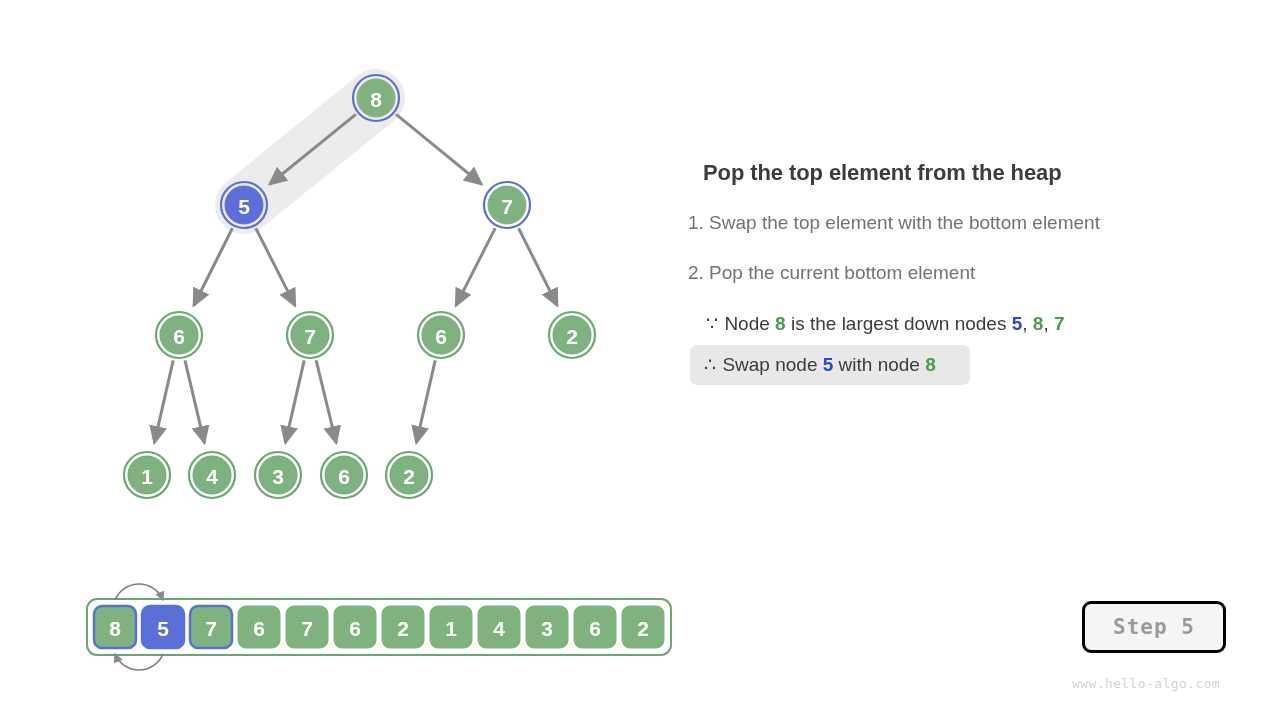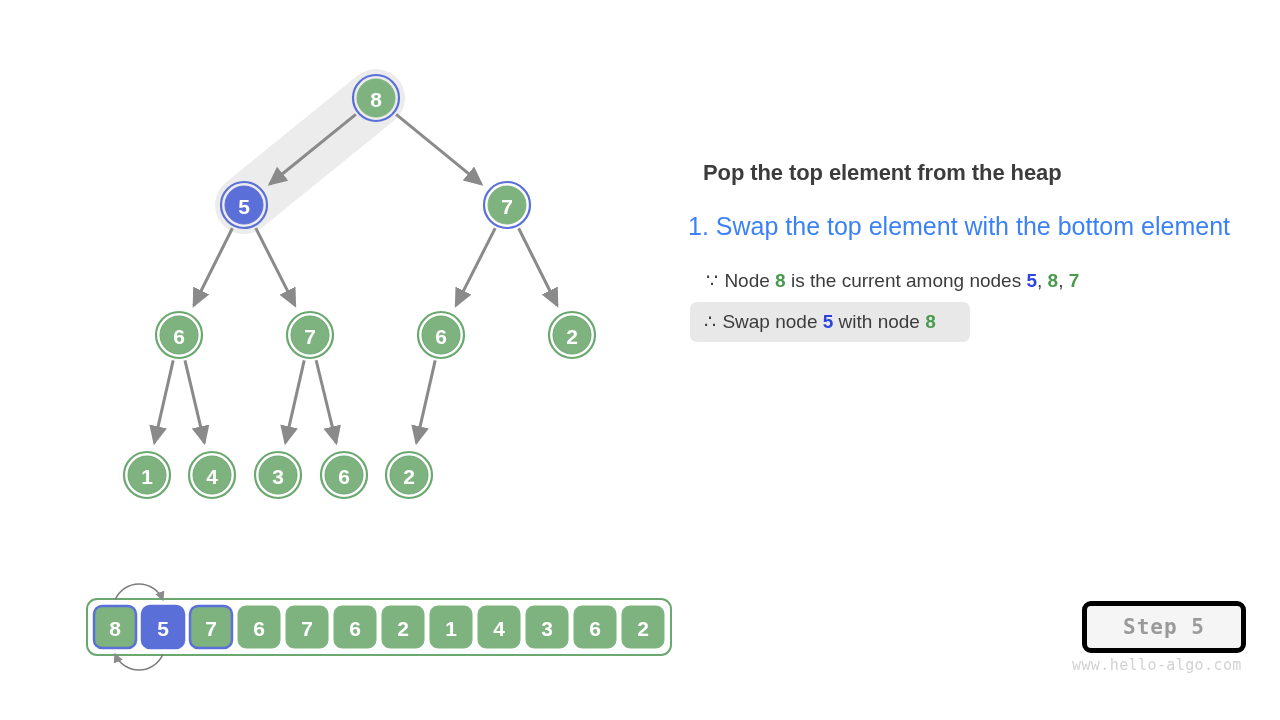--- a/index.html
+++ b/index.html
@@ -53,22 +53,22 @@
     width: 560px;
   }
   #panel h1 {
     margin: 0 0 26px 15px;
     font-size: 22px;
     font-weight: bold;
     color: #3c3c3c;
     letter-spacing: -0.1px;
   }
   .step-line {
-    font-size: 25px;
-    color: #3b82f6;
+    font-size: 19px;
+    color: #737373;
     margin-bottom: 28px;
     white-space: nowrap;
   }
   .reason-line {
     font-size: 19px;
     color: #3c3c3c;
     margin-left: 18px;
     margin-bottom: 10px;
     white-space: nowrap;
   }
@@ -90,41 +90,41 @@
   .num-blue {
     color: #2b45dd;
     font-weight: bold;
   }
 
   
   #step-badge {
     position: absolute;
     left: 1082px;
     top: 601px;
-    width: 164px;
+    width: 144px;
     height: 52px;
-    border: 5px solid #000000;
+    border: 3px solid #000000;
     border-radius: 9px;
     background: #f5f5f5;
     display: flex;
     align-items: center;
     justify-content: center;
     font-family: "DejaVu Sans Mono", monospace;
     font-size: 21px;
     font-weight: bold;
     color: #9a9a9a;
     letter-spacing: 1px;
     box-sizing: border-box;
   }
   #watermark {
     position: absolute;
     left: 1072px;
-    top: 656px;
+    top: 676px;
     font-family: "DejaVu Sans Mono", monospace;
-    font-size: 15px;
+    font-size: 13px;
     color: #d2d2d2;
     letter-spacing: 0.4px;
   }
 </style>
 </head>
 <body>
 
 <div id="stage">
 
   <svg id="tree-svg" viewBox="0 0 680 720">
@@ -267,26 +267,27 @@
         </g>
         <path d="M 115 600 A 26 26 0 0 1 163 600" fill="none" stroke="#7d7d7d" stroke-width="1.6" marker-end="url(#arrowhead-sm)"></path>
         <path d="M 163 654 A 26 26 0 0 1 115 654" fill="none" stroke="#7d7d7d" stroke-width="1.6" marker-end="url(#arrowhead-sm)"></path>
       </g>
   </svg>
 
   <div id="panel">
     <h1>Pop the top element from the heap</h1>
 
     <div class="step-line">1. Swap the top element with the bottom element</div>
+    <div class="step-line">2. Pop the current bottom element</div>
 
     <div class="reason-line">
       <span class="sym">∵</span>
       <span>Node</span>
       <span class="num-green">8</span>
-      <span>is the current among nodes</span>
+      <span>is the largest down nodes</span>
       <span class="num-blue">5</span><span>,</span>
       <span class="num-green">8</span><span>,</span>
       <span class="num-green">7</span>
     </div>
 
     <div class="reason-line boxed">
       <span class="sym">∴</span>
       <span>Swap node</span>
       <span class="num-blue">5</span>
       <span>with node</span>

